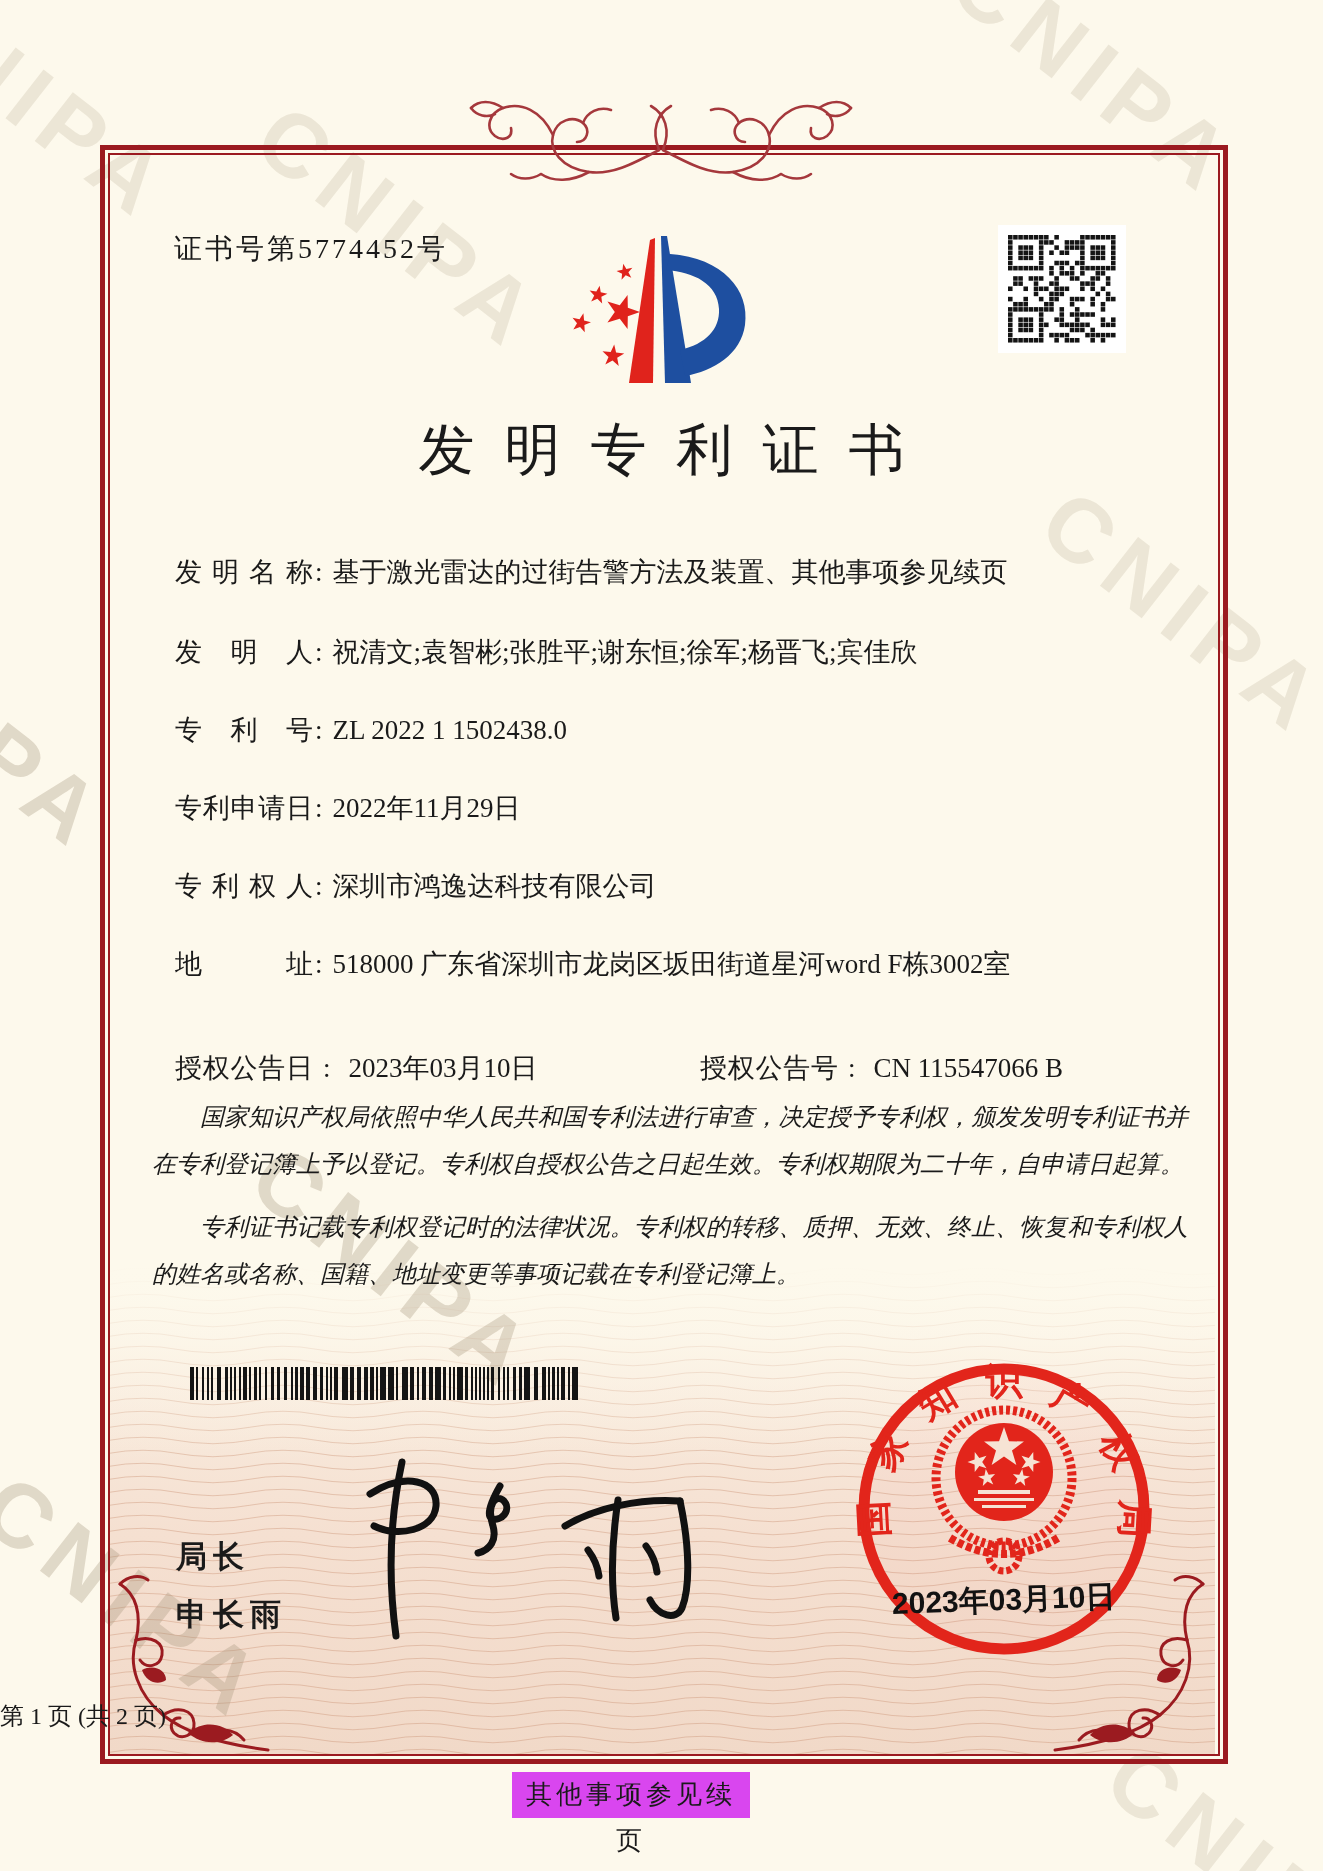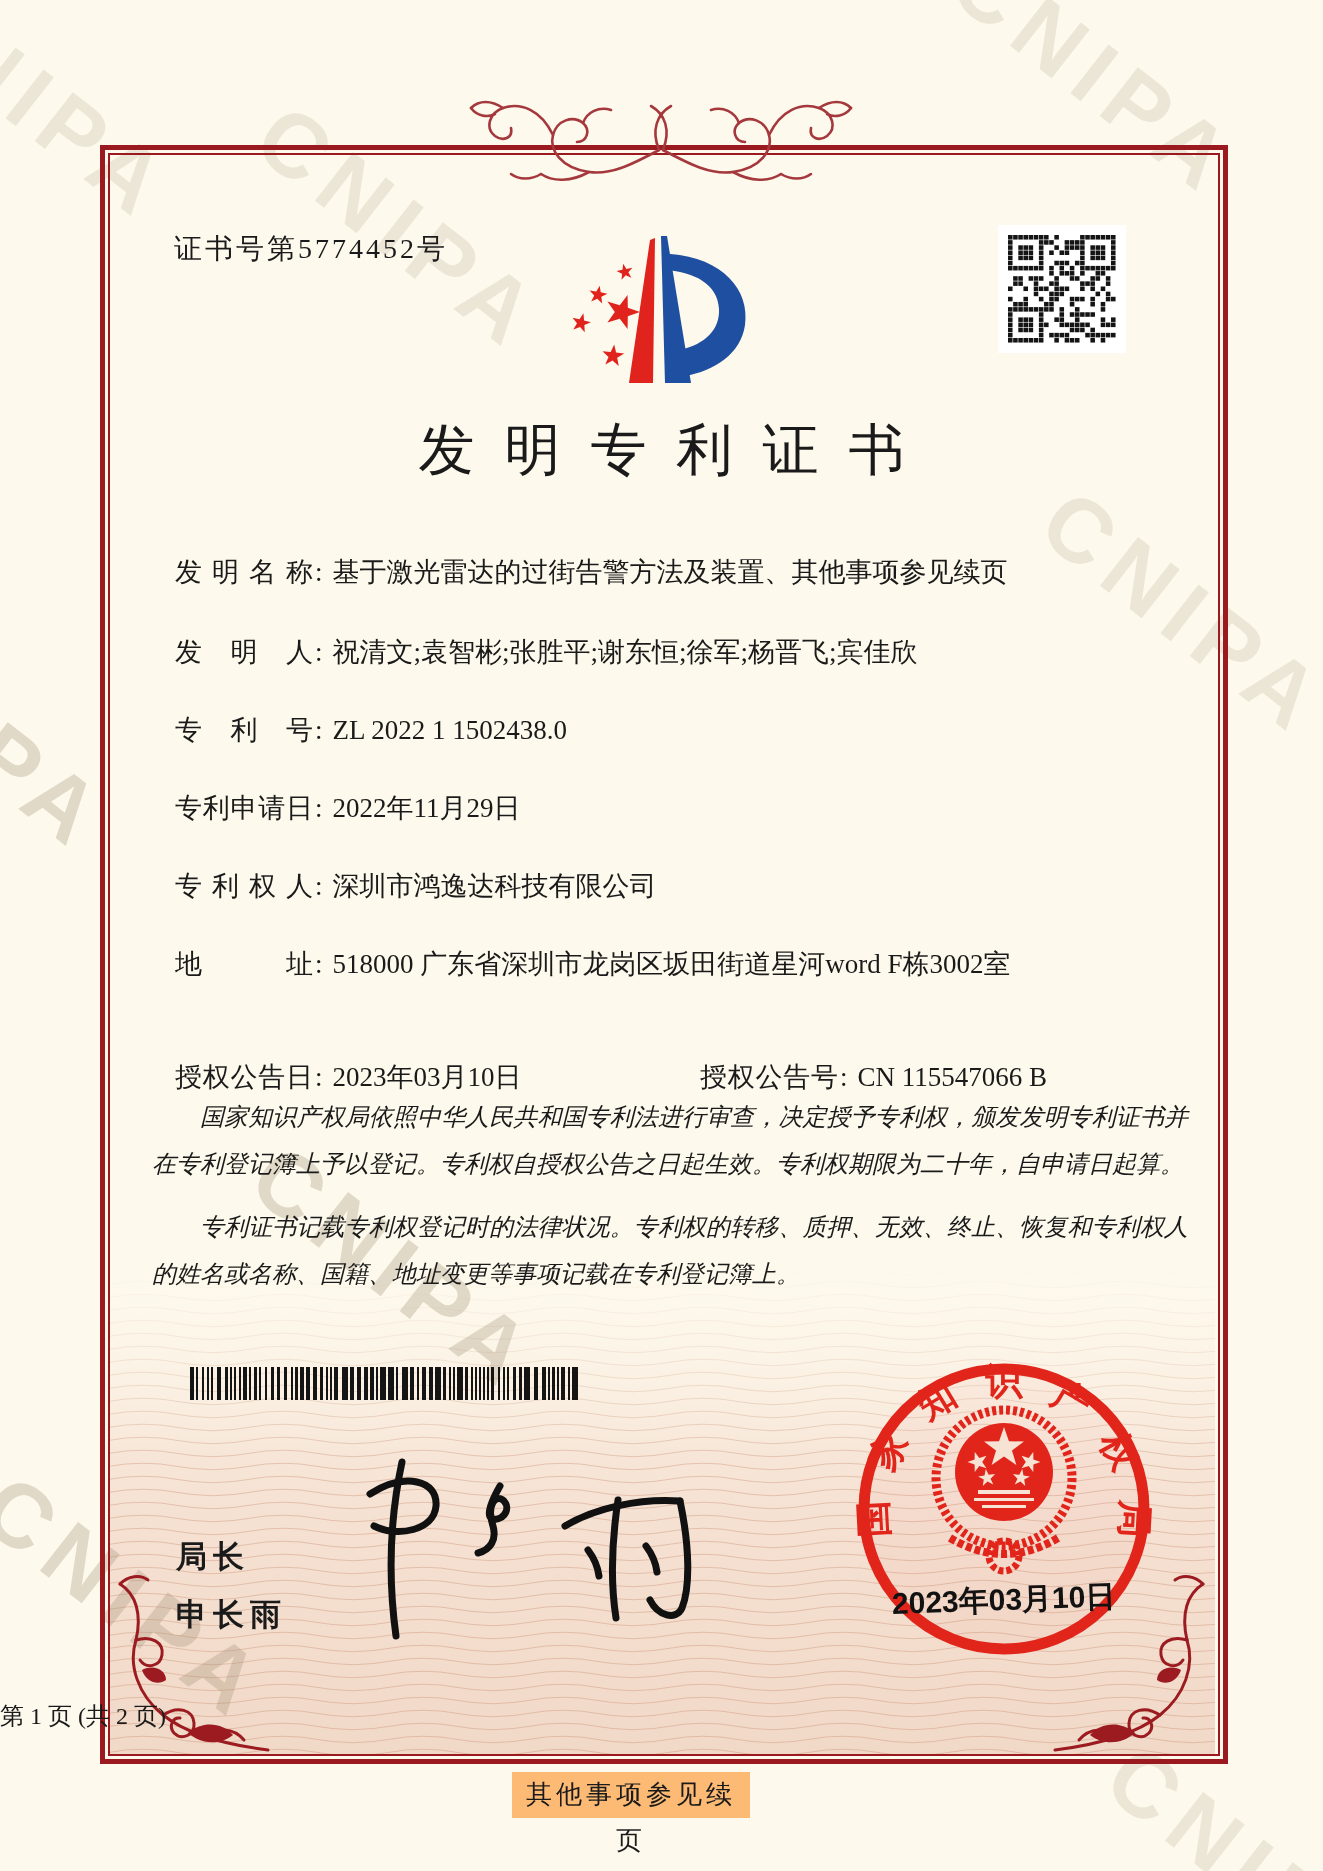--- a/index.html
+++ b/index.html
@@ -27,40 +27,40 @@
   .qr{position:absolute;left:998px;top:225px;width:128px;height:128px;background:#ffffff;z-index:3;}
   .title{position:absolute;top:413px;left:0;width:100%;text-align:center;font-size:56px;font-weight:normal;
       letter-spacing:30px;padding-left:30px;box-sizing:border-box;z-index:3;}
   
   .row{position:absolute;left:175px;display:flex;font-size:27px;line-height:40px;z-index:3;}
   .row .lbl{width:138px;display:inline-block;text-align:justify;text-align-last:justify;flex:none;}
   .row .colon{flex:none;padding:0 10px 0 2px;}
   .row .val{max-width:762px;}
   .r1{top:552px;} .r2{top:632px;} .r3{top:710px;} .r4{top:788px;} .r5{top:866px;} .r6{top:944px;}
   .grant-row{position:absolute;left:175px;top:1040px;width:1000px;font-size:27px;line-height:40px;z-index:3;}
-  .grant-g{position:absolute;display:flex;top:17px;}
+  .grant-g{position:absolute;display:flex;top:8px;gap:8px;}
   .grant-g.g1{left:0;}
   .grant-g.g2{left:525px;}
   .grant-g .lbl{width:138px;display:inline-block;text-align:justify;text-align-last:justify;}
   .grant-g .colon{padding:0 10px 0 2px;}
   
   .paras{position:absolute;left:152px;top:1094px;width:1036px;font-size:24px;line-height:47px;
       text-align:justify;z-index:3;font-style:italic;}
   .paras p{text-indent:2em;margin:0;}
   .paras p + p{margin-top:16px;}
   
   .barcode{position:absolute;left:190px;top:1367px;z-index:3;}
   .commissioner-title{position:absolute;left:176px;top:1536px;font-family:"Liberation Sans","DejaVu Sans",sans-serif;
       font-weight:bold;font-size:31px;letter-spacing:6px;z-index:3;}
   .commissioner-name{position:absolute;left:176px;top:1594px;font-family:"Liberation Sans","DejaVu Sans",sans-serif;
       font-weight:bold;font-size:31px;letter-spacing:6px;z-index:3;}
   .signature{position:absolute;left:350px;top:1428px;z-index:3;}
   .seal{position:absolute;left:855px;top:1360px;z-index:4;}
   .page-info{position:absolute;top:1700px;left:0;width:100%;text-align:left;font-size:24px;z-index:3;}
-  .cont-box{position:absolute;left:512px;top:1772px;width:238px;height:46px;background:#fdba74;
+  .cont-box{position:absolute;left:512px;top:1772px;width:238px;height:46px;background:#d946ef;
       text-align:center;line-height:46px;font-size:26px;letter-spacing:4px;z-index:3;}
 </style>
 </head>
 <body>
 
 <div class="page">
 
   <svg width="0" height="0" style="position:absolute" aria-hidden="true">
     <defs>
       <g id="star">

